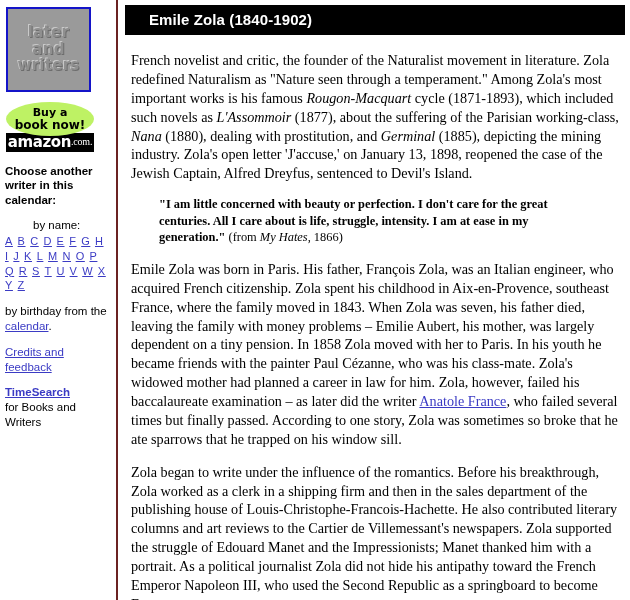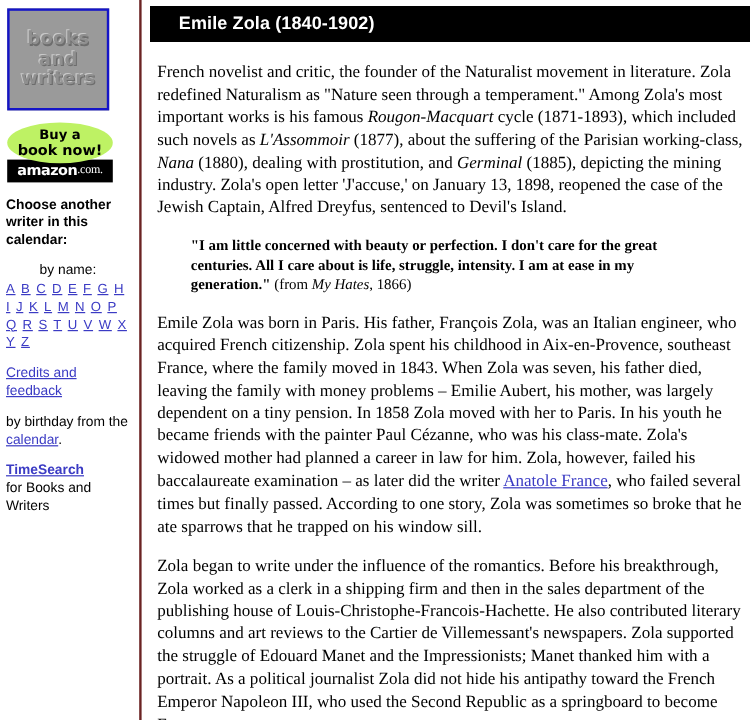--- a/index.html
+++ b/index.html
@@ -86,21 +86,21 @@
     width: 88px;
     height: 19px;
     background: #000000;
     margin-top: -3px;
     display: flex;
     align-items: center;
     justify-content: center;
   }
   .amazon-bar .word {
     font-family: "DejaVu Sans", sans-serif;
-    font-size: 12px;
+    font-size: 15px;
     font-weight: bold;
     color: #ffffff;
     letter-spacing: -0.4px;
   }
   .amazon-bar .dotcom {
     font-family: Liberation Serif, serif;
     font-size: 10px;
     font-weight: normal;
     color: #ffffff;
     letter-spacing: -0.2px;
@@ -183,21 +183,21 @@
   i, em { font-style: italic; }
 </style>
 </head>
 <body>
 
 <div class="page">
 
   <div class="sidebar">
 
     <div class="logo-box">
-      <div class="logo-line">books</div>
+      <div class="logo-line">later</div>
       <div class="logo-line">and</div>
       <div class="logo-line">writers</div>
     </div>
 
     <div class="amazon-btn">
       <div class="amazon-oval">
         <span class="l1">Buy a</span>
         <span class="l2">book now!</span>
       </div>
       <div class="amazon-bar">
@@ -231,23 +231,23 @@
       <a class="link">S</a>
       <a class="link">T</a>
       <a class="link">U</a>
       <a class="link">V</a>
       <a class="link">W</a>
       <a class="link">X</a>
       <a class="link">Y</a>
       <a class="link">Z</a>
     </div>
 
+    <div class="side-block"><span>by birthday from the </span><a class="link">calendar</a><span>.</span></div>
+
     <div class="side-block"><a class="link">Credits and feedback</a></div>
-
-    <div class="side-block"><span>by birthday from the </span><a class="link">calendar</a><span>.</span></div>
 
     <div class="side-block tight">
       <a class="link bold-link">TimeSearch</a>
       <div>for Books and Writers</div>
     </div>
 
   </div>
 
   <div class="main">
 

